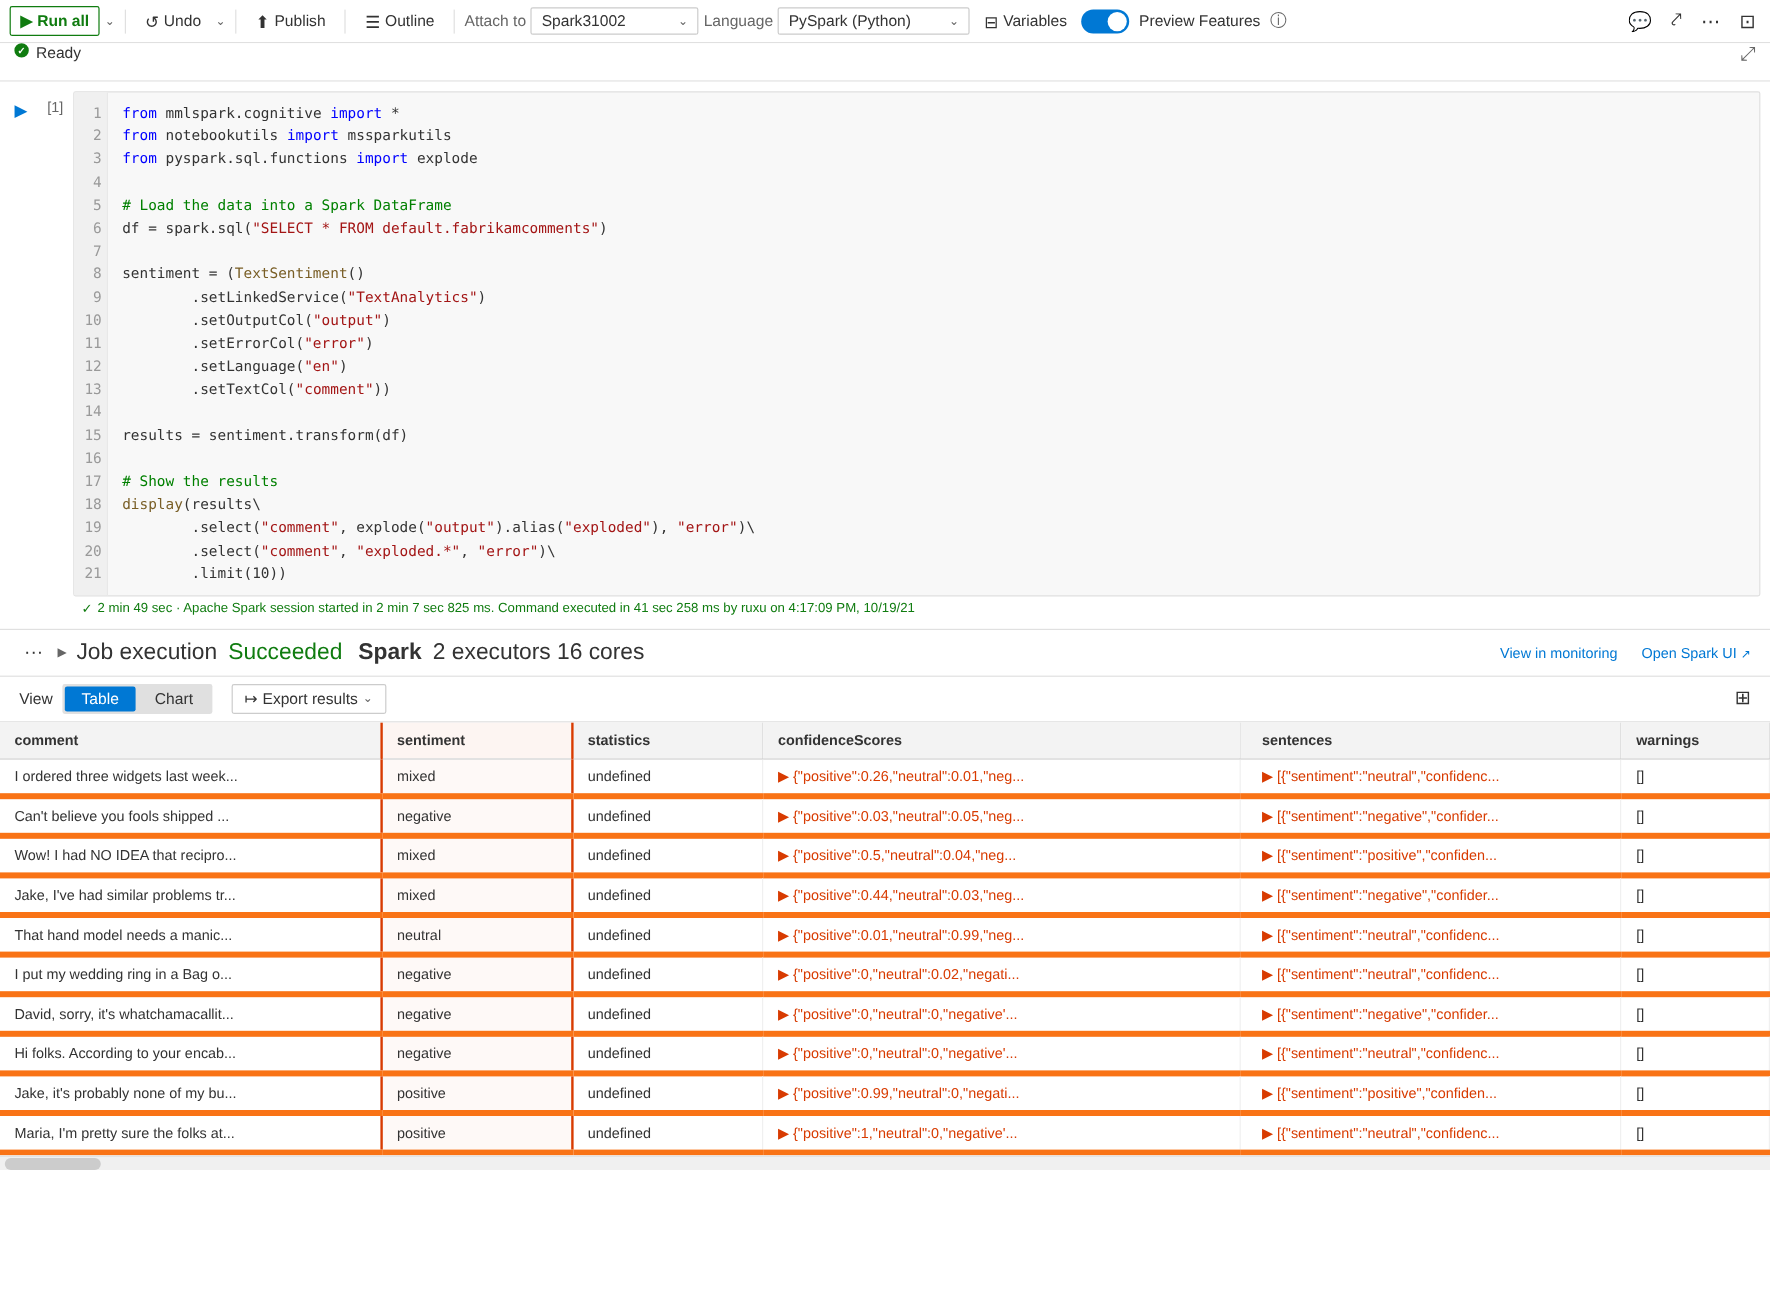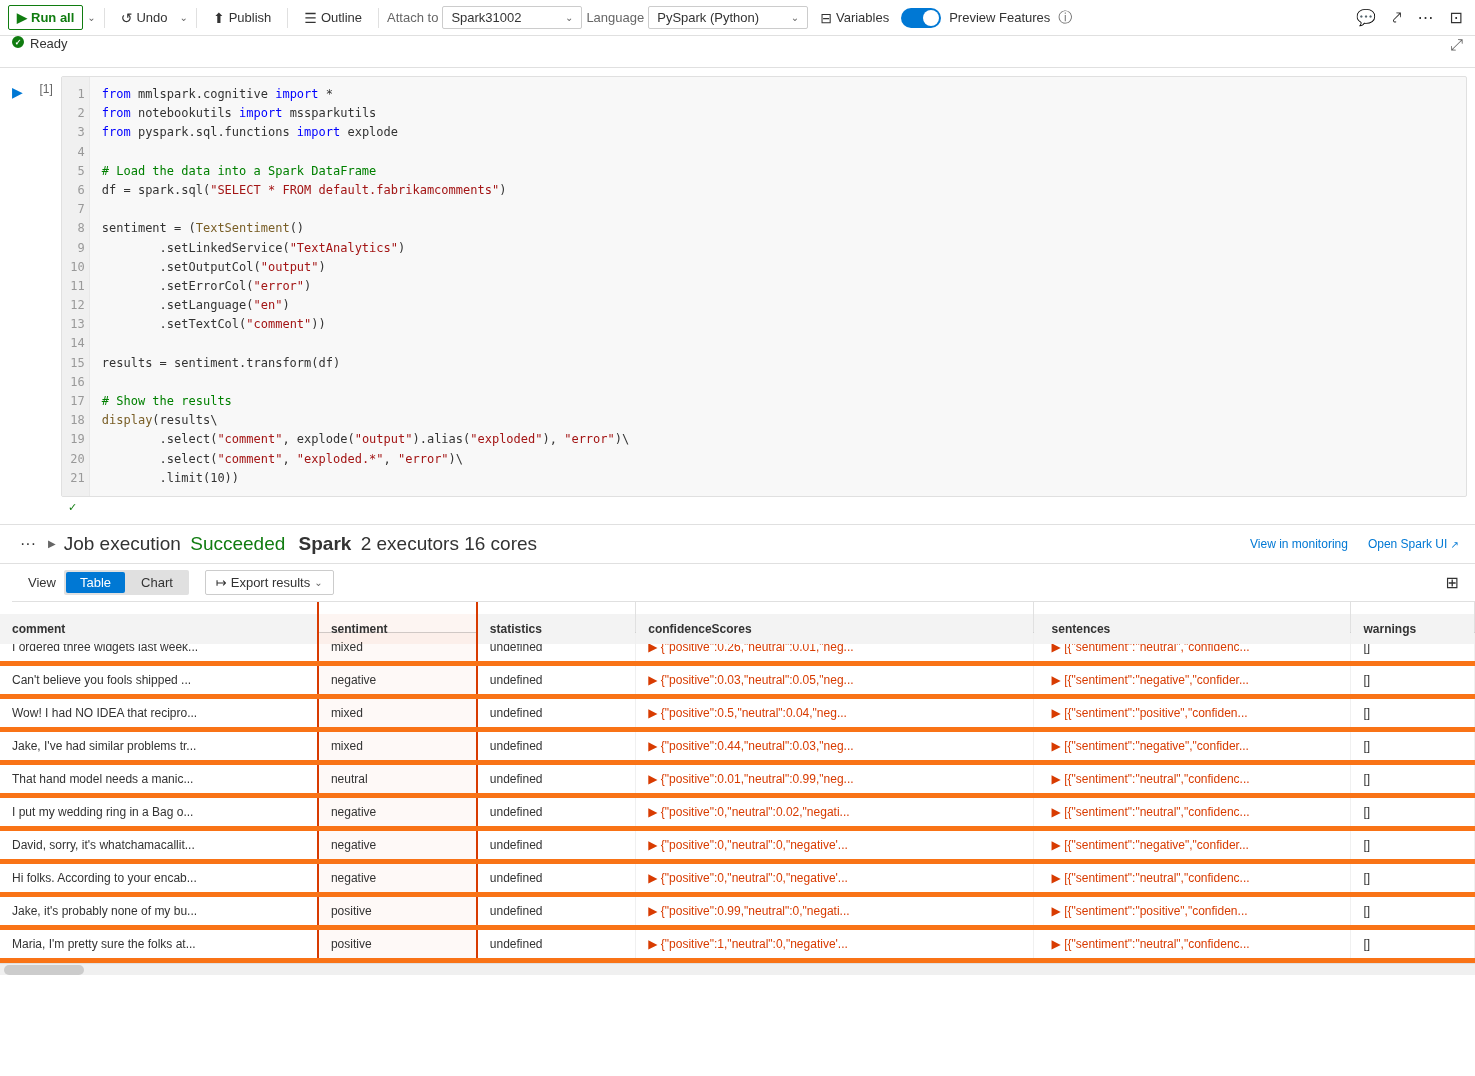--- a/index.html
+++ b/index.html
@@ -74,33 +74,33 @@
     
     .results-area { flex: 1; overflow: auto; background: #fff; }
     .job-bar { display: flex; align-items: center; padding: 6px 16px; gap: 8px; border-bottom: 1px solid #e0e0e0; }
     .job-more { cursor: pointer; padding: 4px; color: #333; font-size: 16px; }
     .job-expand { font-size: 10px; color: #666; }
     .job-status { font-size: 19px; }
     .view-monitoring { margin-left: auto; color: #0078d4; cursor: pointer; font-size: 12px; }
     .open-spark { color: #0078d4; cursor: pointer; font-size: 12px; margin-left: 12px; }
 
     
-    .view-bar { display: flex; align-items: center; padding: 6px 16px; gap: 8px; border-bottom: 1px solid #e0e0e0; margin-left: 12px; }
+    .view-bar { display: flex; align-items: center; padding: 6px 16px; gap: 8px; border-bottom: 1px solid #e0e0e0; }
     .view-label { font-size: 13px; color: #333; }
     .tab-group { display: flex; background: #e0e0e0; border-radius: 2px; padding: 2px; gap: 2px; }
     .tab-btn { padding: 3px 14px; border: none; border-radius: 2px; cursor: pointer; font-size: 13px; }
     .tab-btn.active { background: #0078d4; color: #fff; }
     .tab-btn.inactive { background: transparent; color: #333; }
     .export-btn { display: flex; align-items: center; gap: 4px; padding: 4px 10px; border: 1px solid #ccc; border-radius: 2px; background: #fff; cursor: pointer; font-size: 13px; margin-left: 8px; }
     .grid-icon-btn { margin-left: auto; cursor: pointer; color: #333; font-size: 16px; }
 
     
     .table-container { overflow: auto; width: 100%; }
     table { width: 100%; border-collapse: collapse; font-size: 12px; }
-    thead th { background: #f3f3f3; padding: 8px 12px; text-align: left; font-weight: 600; color: #333; border-bottom: 1px solid #d0d0d0; border-right: 1px solid #e0e0e0; white-space: nowrap; position: sticky; top: 12px; }
+    thead th { background: #f3f3f3; padding: 8px 12px; text-align: left; font-weight: 600; color: #333; border-bottom: 1px solid #d0d0d0; border-right: 1px solid #e0e0e0; white-space: nowrap; position: sticky; top: 0; }
     tbody td { padding: 7px 12px; border-bottom: 5px solid #f97316; border-right: 1px solid #f0f0f0; color: #333; white-space: nowrap; max-width: 200px; overflow: hidden; text-overflow: ellipsis; }
     .sentiment-col { border-left: 2px solid #d83b01; border-right: 2px solid #d83b01; background: rgba(216,59,1,0.03); }
     .sentiment-header { border-left: 2px solid #d83b01; border-right: 2px solid #d83b01; background: rgba(216,59,1,0.05); }
     .col-comment { min-width: 200px; }
     .col-sentiment { min-width: 100px; }
     .col-stats { min-width: 100px; }
     .col-confidence { min-width: 250px; }
     .col-sentences { min-width: 200px; padding-left: 18px; }
     .col-warnings { min-width: 60px; }
     td.red-val { color: #d83b01; }
@@ -205,20 +205,21 @@
             &nbsp;&nbsp;&nbsp;&nbsp;&nbsp;&nbsp;&nbsp;&nbsp;.select(<span class="str">"comment"</span>, explode(<span class="str">"output"</span>).alias(<span class="str">"exploded"</span>), <span class="str">"error"</span>)\<br>
             &nbsp;&nbsp;&nbsp;&nbsp;&nbsp;&nbsp;&nbsp;&nbsp;.select(<span class="str">"comment"</span>, <span class="str">"exploded.*"</span>, <span class="str">"error"</span>)\<br>
             &nbsp;&nbsp;&nbsp;&nbsp;&nbsp;&nbsp;&nbsp;&nbsp;.limit(10))
           </div>
         </div>
       </div>
     </div>
 
     <div style="padding: 4px 12px 2px 68px; font-size: 11px; color: #107c10; display: flex; align-items: center; gap: 4px;">
       <span>✓</span>
+      <span>2 min 49 sec · Apache Spark session started in 2 min 7 sec 825 ms. Command executed in 41 sec 258 ms by ruxu on 4:17:09 PM, 10/19/21</span>
     </div>
   </div>
 
   <div class="results-area">
 
     <div class="job-bar">
       <span class="job-more">···</span>
       <span class="job-expand">▶</span>
       <span class="job-status">
         <span>Job execution</span>

